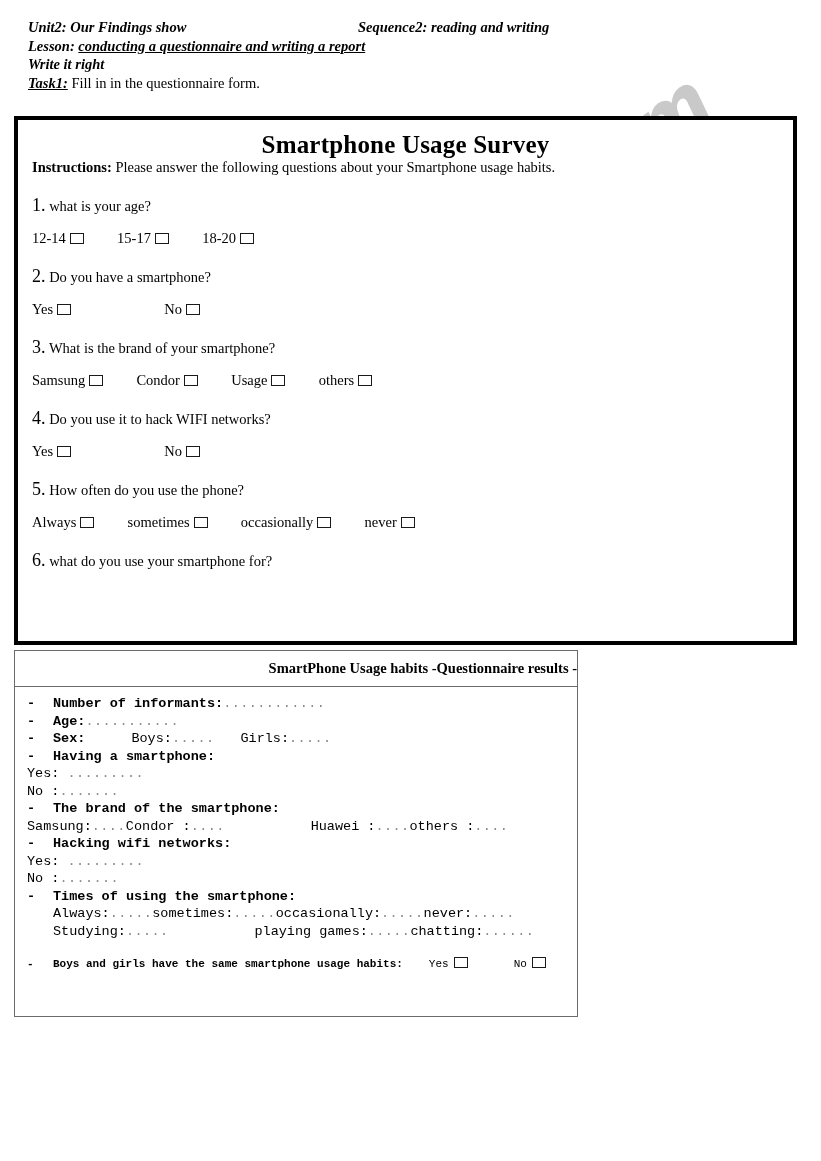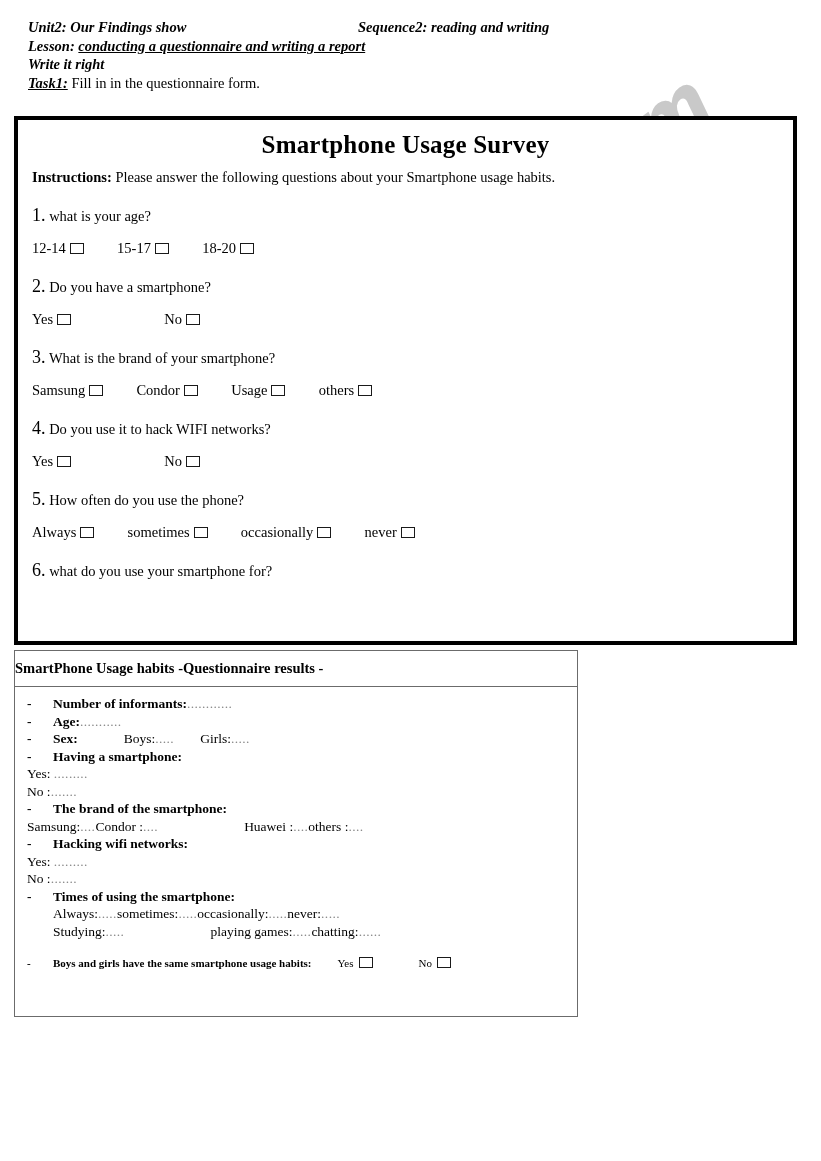--- a/index.html
+++ b/index.html
@@ -76,21 +76,20 @@
     z-index: 8;
   }
   #survey-title {
     text-align: center;
     font-size: 25px;
     font-weight: bold;
     margin-top: 11px;
     letter-spacing: 0.2px;
   }
   #survey-instructions {
-    margin-top: 10px;
     margin-left: 14px;
     font-size: 14.5px;
   }
   #survey-instructions .ins-label { font-weight: bold; }
 
   .q-block { margin-left: 14px; }
   .q-text {
     font-size: 14.5px;
     margin-top: 19px;
     white-space: nowrap;
@@ -127,30 +126,31 @@
     border: 1.5px solid #6b6b6b;
     box-sizing: border-box;
     background: #ffffff;
     z-index: 8;
   }
   #results-header {
     height: 36px;
     border-bottom: 1.5px solid #6b6b6b;
     display: flex;
     align-items: center;
-    justify-content: flex-start;
+    justify-content: flex-end;
     box-sizing: border-box;
   }
   #results-header-title {
     font-size: 14.5px;
     font-weight: bold;
     text-align: center;
   }
   #results-body {
     padding: 8px 0 0 12px;
+    font-family: Liberation Mono, monospace;
   }
   .res-line {
     font-size: 13.5px;
     line-height: 17.5px;
     white-space: nowrap;
   }
   .res-bullet {
     display: inline-block;
     width: 26px;
     font-weight: bold;

